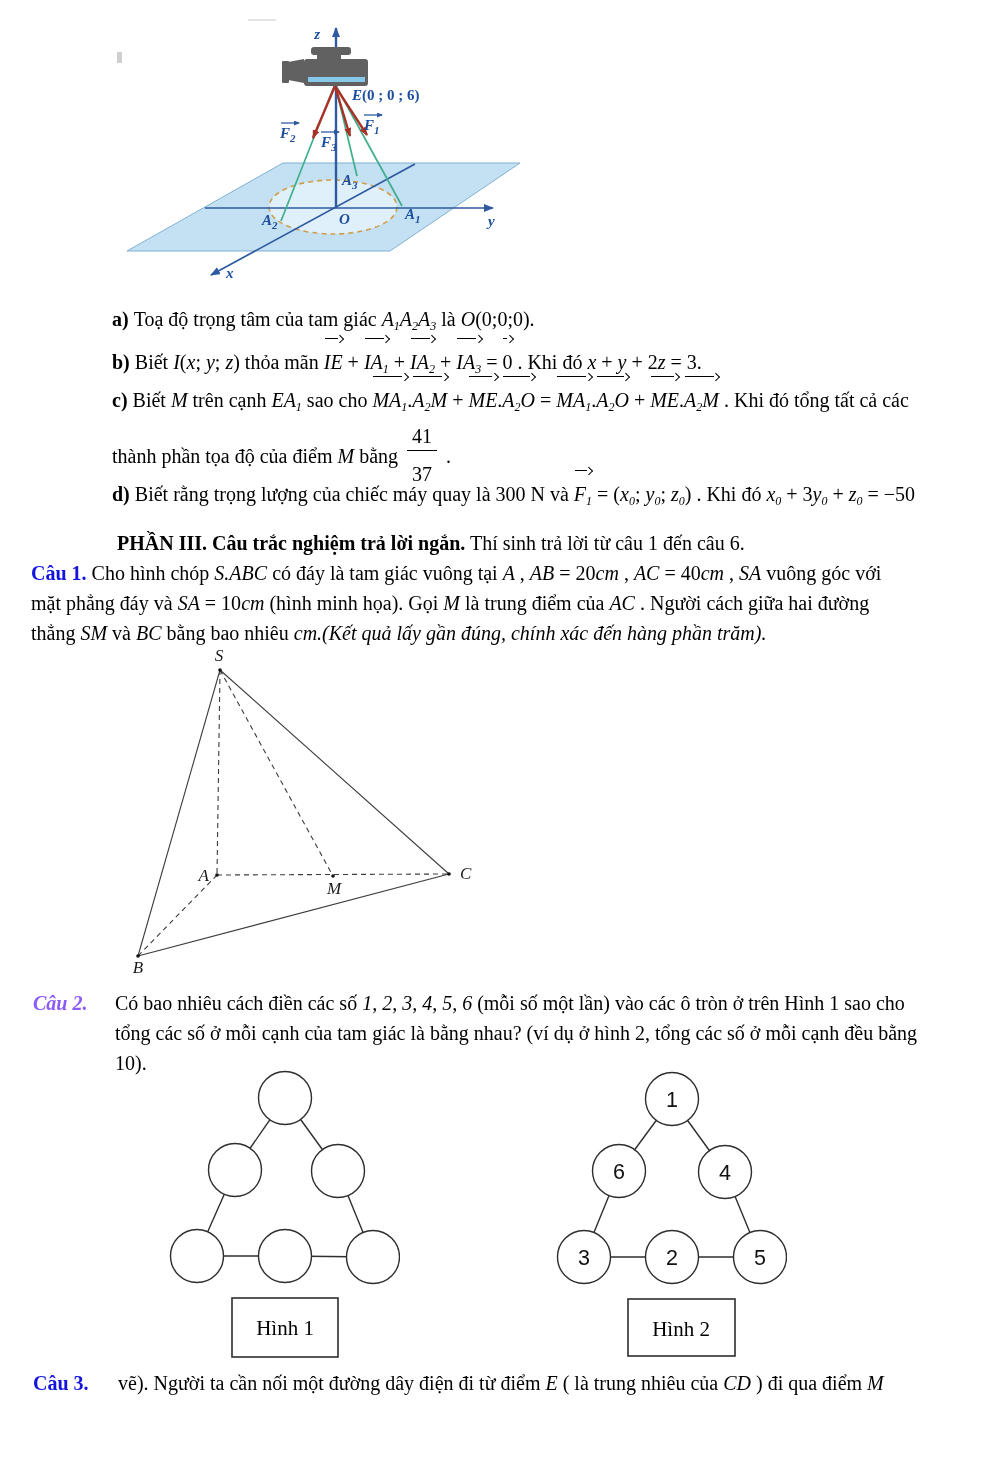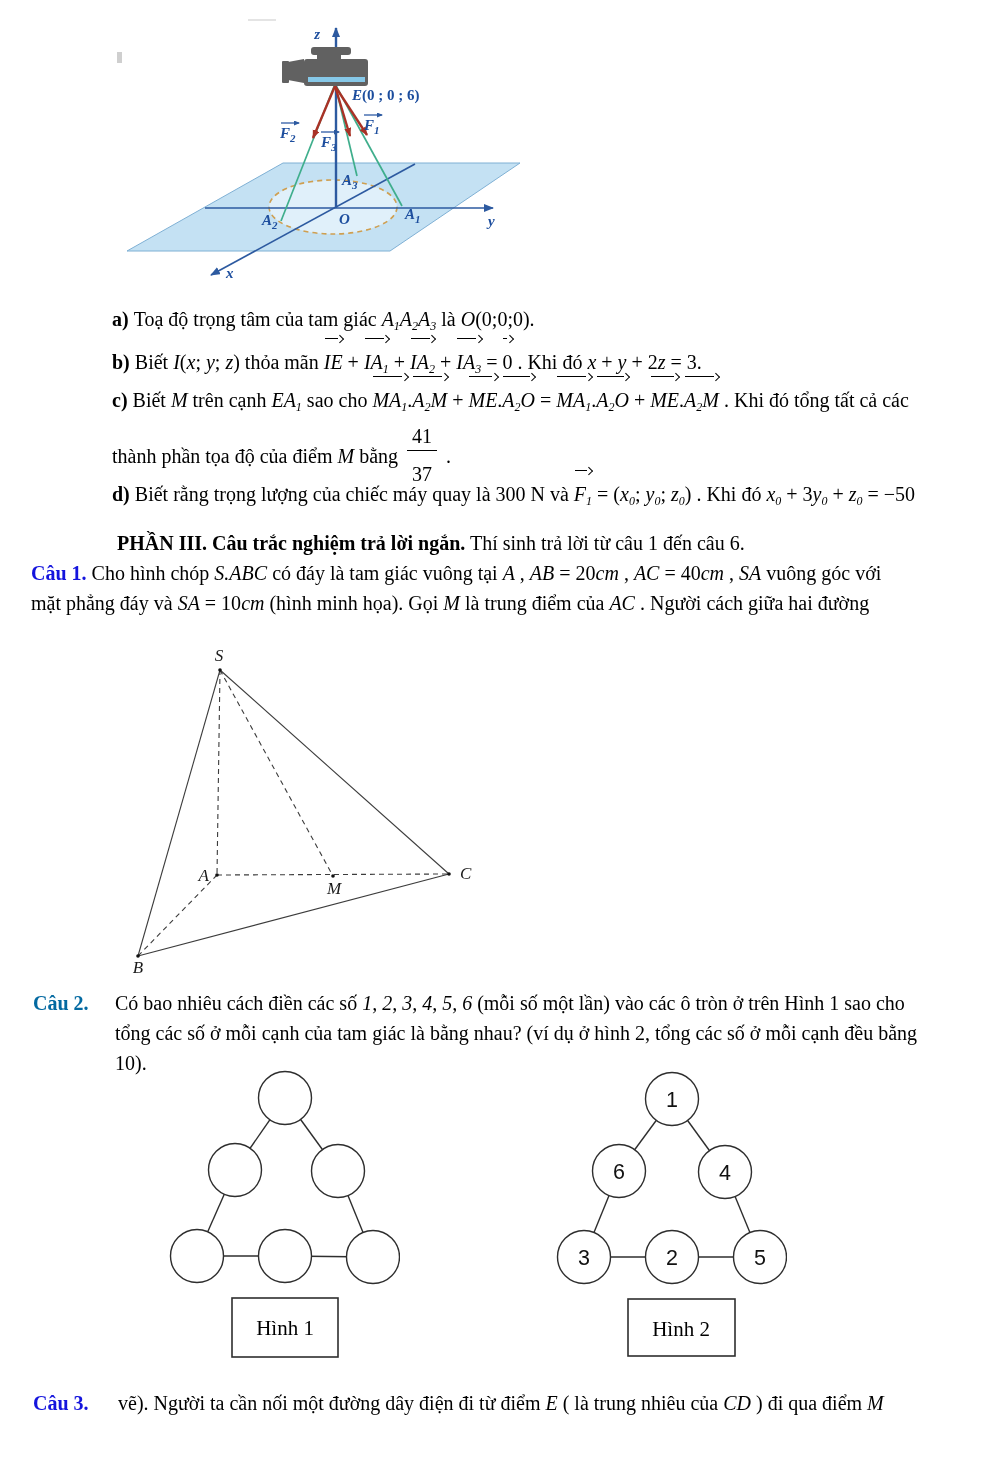--- a/index.html
+++ b/index.html
@@ -3,21 +3,21 @@
 <meta charset="utf-8">
 <style>
   html,body{margin:0;padding:0;}
   body{
     width:984px;height:1458px;position:relative;background:#ffffff;
     font-family:"Liberation Serif", serif;color:#000;overflow:hidden;
   }
   .abs{position:absolute;}
   .txt{font-size:20px;line-height:30px;}
   .line{white-space:nowrap;height:30px;}
-  .line33{white-space:nowrap;height:33px;margin-top:20px;}
+  .line33{white-space:nowrap;height:33px;}
   .bd{font-weight:bold;}
   .it{font-style:italic;}
   sub{font-size:0.60em;line-height:0;vertical-align:-0.30em;}
   
   .vec{position:relative;display:inline-block;padding-top:9px;margin-top:-3px;}
   .vec::before{content:"";position:absolute;left:1px;right:5px;top:0;border-top:1.3px solid #000;}
   .vec::after{content:"";position:absolute;right:0;top:-2.1px;width:4.6px;height:4.6px;
     border-top:1.3px solid #000;border-right:1.3px solid #000;transform:rotate(45deg);}
   
   .frac{display:inline-block;vertical-align:middle;text-align:center;margin:0 4px;transform:translateY(-3px);line-height:1.15;}
@@ -117,20 +117,21 @@
 <div class="abs txt line" style="left:112px;top:341px;"><span class="bd">b) </span><span>Biết </span><span class="it">I</span><span>(</span><span class="it">x</span><span>; </span><span class="it">y</span><span>; </span><span class="it">z</span><span>) thỏa mãn </span><span class="it vec"><span>IE</span></span><span> + </span><span class="it vec"><span>IA<sub>1</sub></span></span><span> + </span><span class="it vec"><span>IA<sub>2</sub></span></span><span> + </span><span class="it vec"><span>IA<sub>3</sub></span></span><span> = </span><span class="vec"><span>0</span></span><span> . Khi đó </span><span class="it">x</span><span> + </span><span class="it">y</span><span> + 2</span><span class="it">z</span><span> = 3.</span></div>
 <div class="abs txt line" style="left:112px;top:379px;"><span class="bd">c) </span><span>Biết </span><span class="it">M</span><span> trên cạnh </span><span class="it">EA<sub>1</sub></span><span> sao cho </span><span class="it vec"><span>MA<sub>1</sub></span></span><span>.</span><span class="it vec"><span>A<sub>2</sub></span><span>M</span></span><span> + </span><span class="it vec"><span>ME</span></span><span>.</span><span class="it vec"><span>A<sub>2</sub></span><span>O</span></span><span> = </span><span class="it vec"><span>MA<sub>1</sub></span></span><span>.</span><span class="it vec"><span>A<sub>2</sub></span><span>O</span></span><span> + </span><span class="it vec"><span>ME</span></span><span>.</span><span class="it vec"><span>A<sub>2</sub></span><span>M</span></span><span> . Khi đó tổng tất cả các</span></div>
 <div class="abs txt" style="left:112px;top:428px;white-space:nowrap;"><span>thành phần tọa độ của điểm </span><span class="it">M</span><span> bằng </span><span class="frac"><span class="num">41</span><span class="den">37</span></span><span> .</span></div>
 <div class="abs txt line" style="left:112px;top:473px;"><span class="bd">d) </span><span>Biết rằng trọng lượng của chiếc máy quay là 300 N và </span><span class="it vec"><span>F<sub>1</sub></span></span><span> = (</span><span class="it">x<sub>0</sub></span><span>; </span><span class="it">y<sub>0</sub></span><span>; </span><span class="it">z<sub>0</sub></span><span>) . Khi đó </span><span class="it">x<sub>0</sub></span><span> + 3</span><span class="it">y<sub>0</sub></span><span> + </span><span class="it">z<sub>0</sub></span><span> = −50</span></div>
 
 <div class="abs txt line" style="left:117px;top:528px;"><span class="bd">PHẦN III. Câu trắc nghiệm trả lời ngắn.</span><span> Thí sinh trả lời từ câu 1 đến câu 6.</span></div>
 
 <div class="abs txt" style="left:31px;top:558px;width:945px;">
   <div class="line"><span class="bd" style="color: rgb(20, 20, 221);">Câu 1.</span><span> Cho hình chóp </span><span class="it">S.ABC</span><span> có đáy là tam giác vuông tại </span><span class="it">A</span><span> , </span><span class="it">AB</span><span> = 20</span><span class="it">cm</span><span> , </span><span class="it">AC</span><span> = 40</span><span class="it">cm</span><span> , </span><span class="it">SA</span><span> vuông góc với</span></div>
   <div class="line"><span>mặt phẳng đáy và </span><span class="it">SA</span><span> = 10</span><span class="it">cm</span><span> (hình minh họa). Gọi </span><span class="it">M</span><span> là trung điểm của </span><span class="it">AC</span><span> . Người cách giữa hai đường</span></div>
+  <div class="line"><span>thẳng </span><span class="it">SM</span><span> và </span><span class="it">BC</span><span> bằng bao nhiêu </span><span class="it">cm.</span><span class="it">(Kết quả lấy gần đúng, chính xác đến hàng phần trăm).</span></div>
 </div>
 
 <svg class="abs" style="left:118px;top:646px;" width="362" height="334" viewBox="0 0 362 334">
   <g stroke="#3c3c3c" stroke-width="1.1" fill="none">
     <line x1="102" y1="24" x2="20" y2="310"></line>
     <line x1="102" y1="24" x2="331" y2="228"></line>
     <line x1="20" y1="310" x2="331" y2="228"></line>
     <g stroke-dasharray="5,4">
       <line x1="102" y1="24" x2="99" y2="229"></line>
       <line x1="102" y1="24" x2="215" y2="230"></line>
@@ -145,21 +146,21 @@
       <circle cx="331" cy="228" r="1.8"></circle>
     <circle cx="20" cy="310" r="1.8"></circle>
   </g>
   <text class="tetlbl" x="101" y="15" text-anchor="middle">S</text>
   <text class="tetlbl" x="91" y="235" text-anchor="end">A</text>
   <text class="tetlbl" x="216" y="248" text-anchor="middle">M</text>
   <text class="tetlbl" x="342" y="233">C</text>
   <text class="tetlbl" x="20" y="327" text-anchor="middle">B</text>
 </svg>
 
-<div class="abs txt line" style="left:33px;top:988px;"><span class="bd" style="color: #0369a1;">Câu 2.</span></div>
+<div class="abs txt line" style="left:33px;top:988px;"><span class="bd" style="color: #8b5cf6; font-style: italic;">Câu 2.</span></div>
 <div class="abs txt" style="left:115px;top:988px;width:860px;">
   <div class="line"><span>Có bao nhiêu cách điền các số </span><span class="it">1, 2, 3, 4, 5, 6</span><span> (mỗi số một lần) vào các ô tròn ở trên Hình 1 sao cho</span></div>
   <div class="line"><span>tổng các số ở mỗi cạnh của tam giác là bằng nhau? (ví dụ ở hình 2, tổng các số ở mỗi cạnh đều bằng</span></div>
   <div class="line"><span>10).</span></div>
 </div>
 
 <svg class="abs" style="left:165px;top:1065px;" width="235" height="300" viewBox="0 0 235 300">
   <g stroke="#2e2e2e" stroke-width="1.4">
     <line x1="120" y1="33" x2="70" y2="105"></line>
     <line x1="120" y1="33" x2="173" y2="106"></line>

